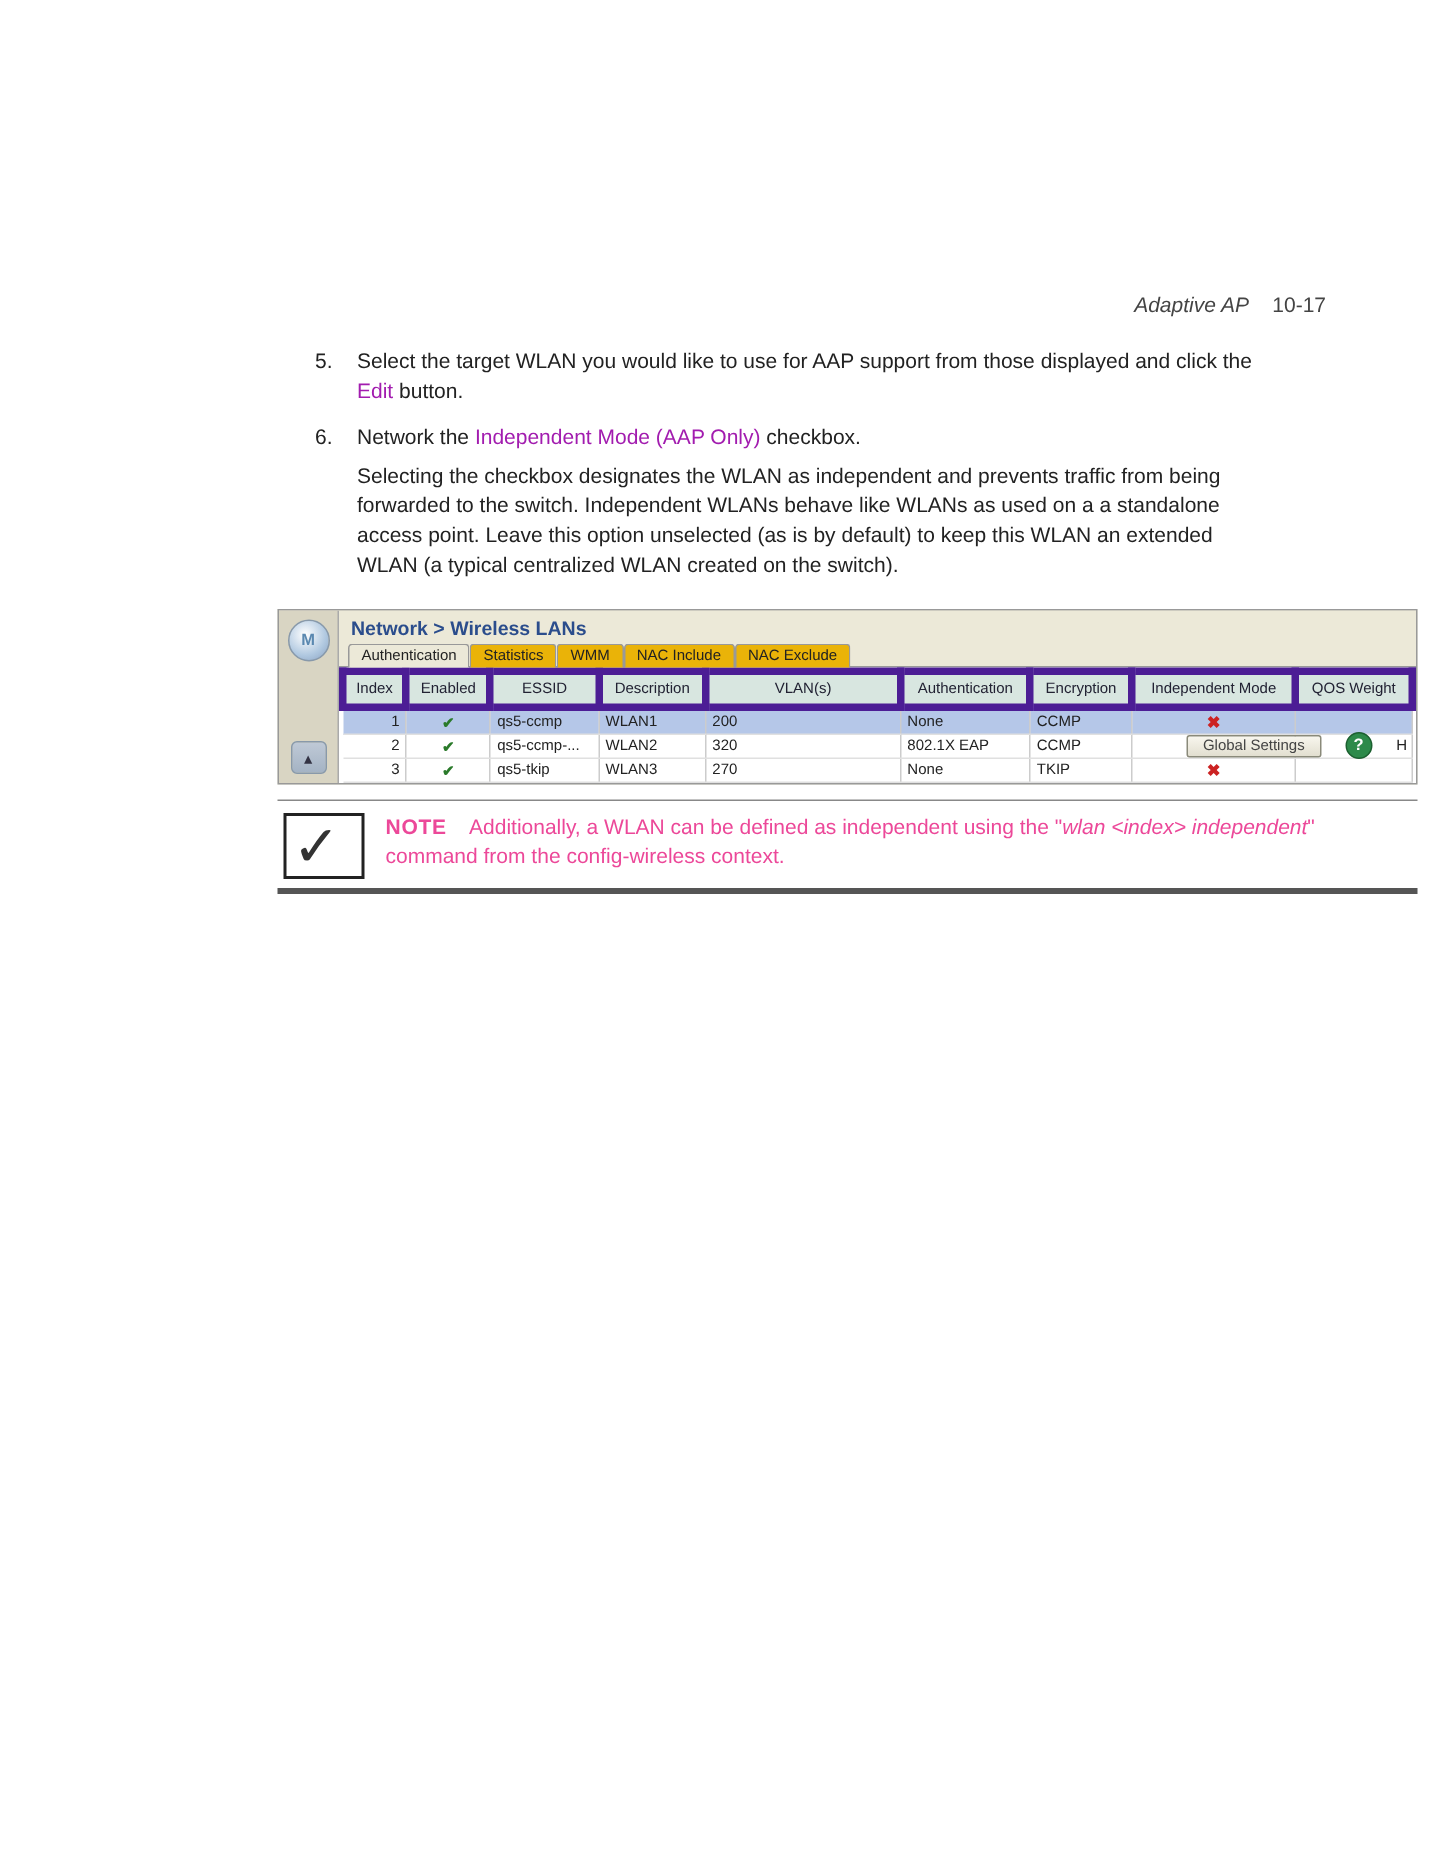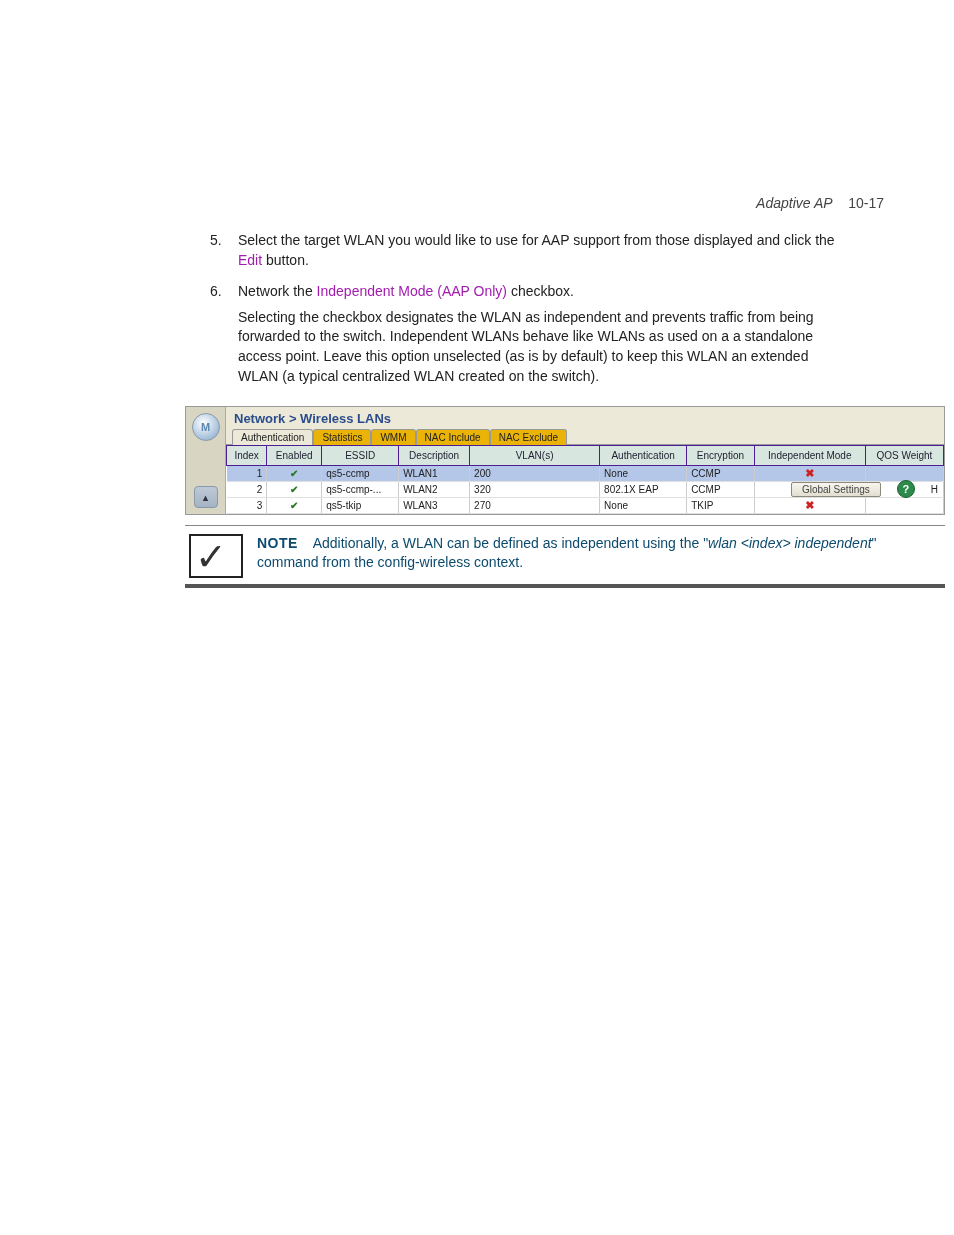--- a/index.html
+++ b/index.html
@@ -109,21 +109,21 @@
   .pager .go { border:1px solid #7a7a7a; padding:0 4px; font-size:10px; background:#ece9d8; }
 
   table.grid {
     width: 100%;
     border-collapse: collapse;
     font-size: 10px;
     background: #fff;
   }
   table.grid th {
     background: #d8e6e0;
-    border: 1px solid #4c1d95;
+    border: 5px solid #4c1d95;
     padding: 4px 4px;
     font-weight: normal;
     color: #223;
     font-size: 10px;
   }
   table.grid td {
     border-right: 1px solid #ccc;
     border-bottom: 1px solid #e0e0e0;
     padding: 1px 4px;
     white-space: nowrap;
@@ -171,21 +171,21 @@
   .note-icon {
     width: 54px; height: 44px;
     border: 2px solid #222;
     margin: 6px 14px 6px 4px;
     display:flex;align-items:flex-end;justify-content:flex-start;
     font-size: 38px;
     line-height: 0.7;
     padding-left:4px;
     padding-bottom:6px;
   }
-  .note-body { flex:1; padding: 6px 10px 10px 0; font-size:14px;color:#0c4a6e;line-height:1.35; }
+  .note-body { flex:1; padding: 6px 10px 10px 0; font-size:14px;color:#ec4899;line-height:1.35; }
   .note-body .nt { font-weight: bold; letter-spacing:0.5px; }
   .note-body .cmd { font-style: italic; }
 </style>
 </head>
 <body>
 
 <div class="page">
 
   <div class="header-line">
     <span class="adapt">Adaptive AP</span>&nbsp;&nbsp;&nbsp;

